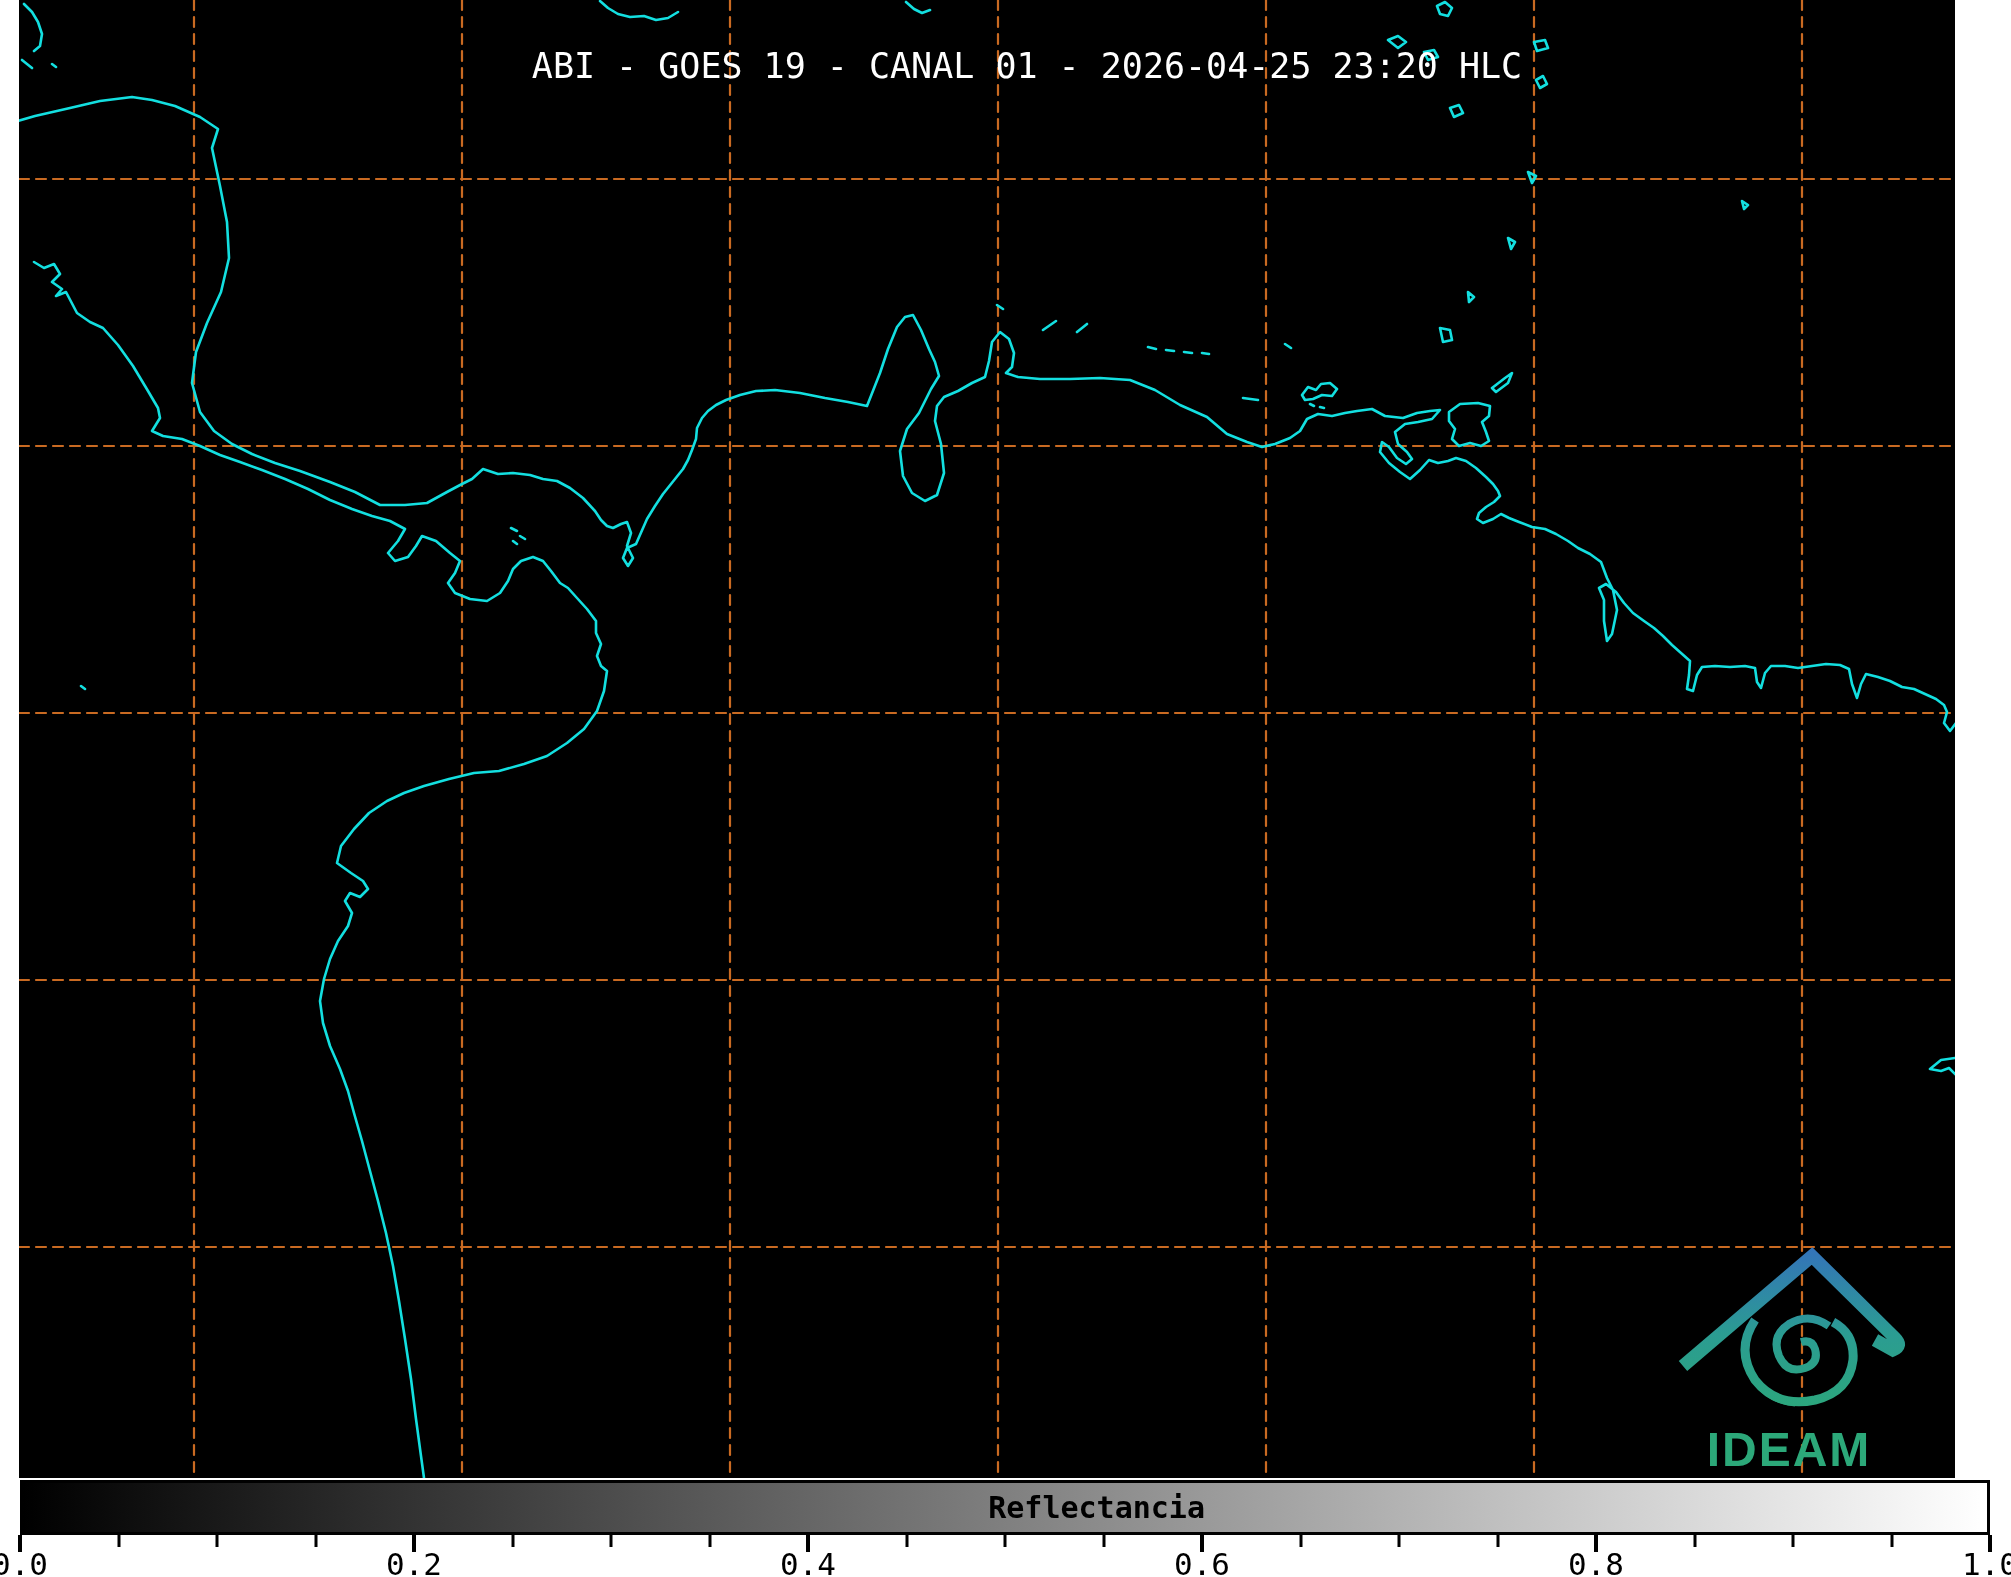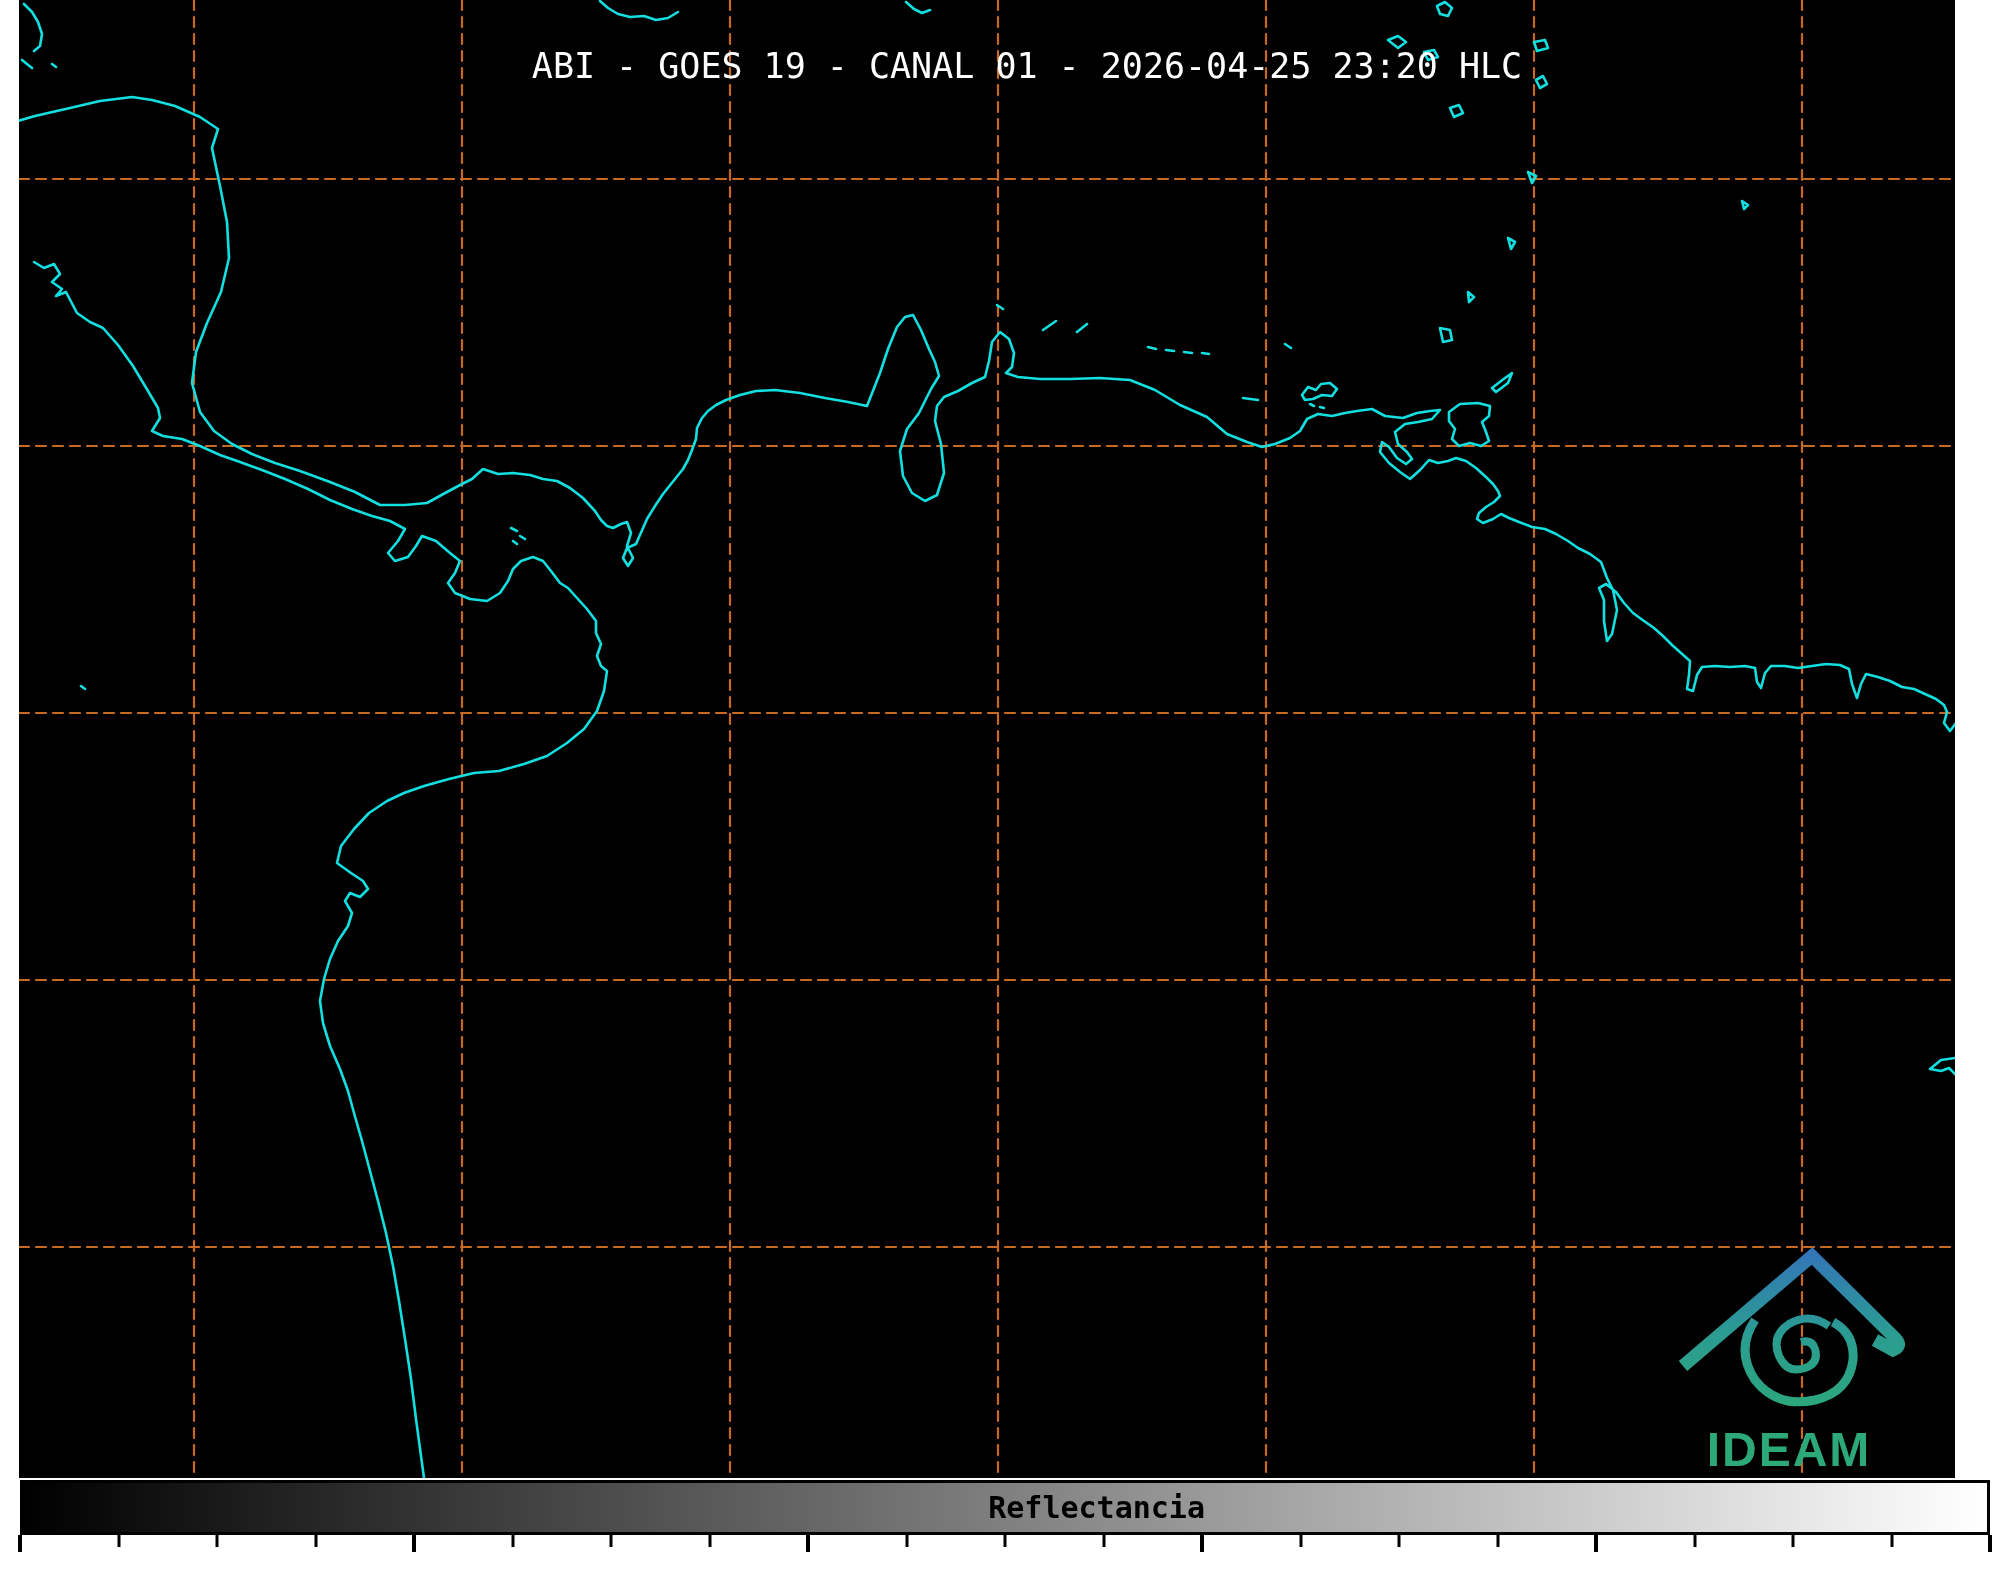--- a/index.html
+++ b/index.html
@@ -186,14 +186,22 @@
       <div class="tick minor" style="left: 65%;"></div>
       <div class="tick minor" style="left: 70%;"></div>
       <div class="tick minor" style="left: 75%;"></div>
       <div class="tick major" style="left: 80%;"></div>
       <div class="tick minor" style="left: 85%;"></div>
       <div class="tick minor" style="left: 90%;"></div>
       <div class="tick minor" style="left: 95%;"></div>
       <div class="tick major" style="left: 100%;"></div>
     </div>
 
+  <div class="cblabels">
+    <span style="left:0px">0.0</span>
+    <span style="left:394px">0.2</span>
+    <span style="left:788px">0.4</span>
+    <span style="left:1182px">0.6</span>
+    <span style="left:1576px">0.8</span>
+    <span style="left:1970px">1.0</span>
+  </div>
 
 </div>
 
 </body></html>

